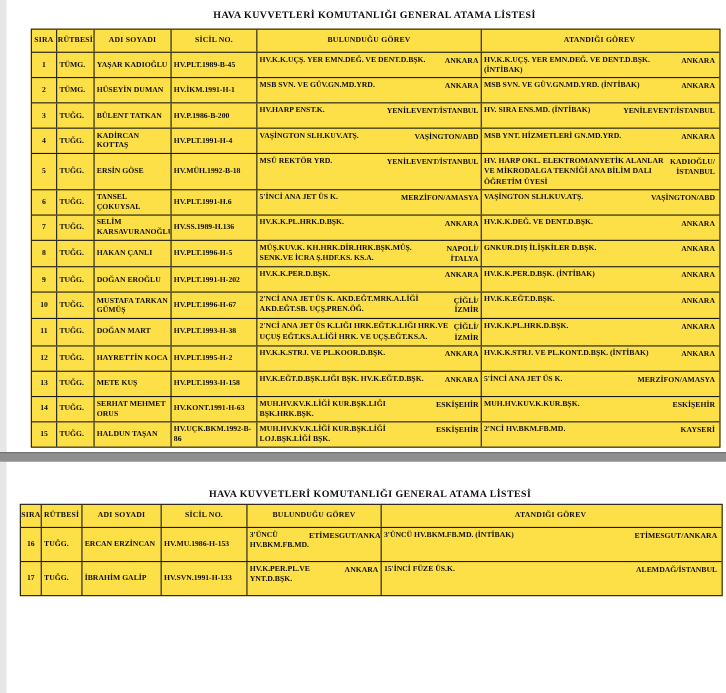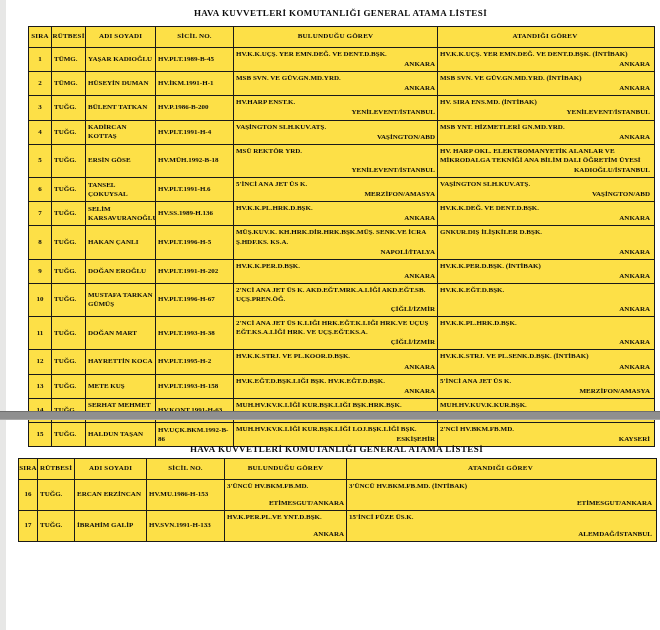--- a/index.html
+++ b/index.html
@@ -30,21 +30,21 @@
     text-align:center;padding:2px 1px;box-sizing:border-box;letter-spacing:.2px;
   }
   .hc:first-child{border-left:none;}
   .c{
     border-left:1px solid #1a1a1a;box-sizing:border-box;padding:2px 2px;
     display:flex;overflow:hidden;
   }
   .c:first-child{border-left:none;}
   .c.center{align-items:center;justify-content:center;text-align:center;}
   .c.left{align-items:center;justify-content:flex-start;text-align:left;}
-  .c.duty{flex-direction:column;justify-content:space-between;align-items:stretch;}
+  .c.duty{justify-content:space-between;align-items:stretch;}
   .duty .desc{text-align:left;}
   .duty .loc{text-align:right;margin-top:1px;}
   
   #table1 .col0{width:22px;}
   #table1 .col1{width:34px;}
   #table1 .col2{width:70px;}
   #table1 .col3{width:78px;}
   #table1 .col4{width:204px;}
   #table1 .col5{width:215px;}
   #table1 .trow{min-height:22px;}
@@ -234,21 +234,21 @@
       <div class="trow">
     <div class="c center col0">12</div>
     <div class="c left col1">TUĞG.</div>
     <div class="c left col2">HAYRETTİN KOCA</div>
     <div class="c left col3">HV.PLT.1995-H-2</div>
     <div class="c duty col4">
       <div class="desc">HV.K.K.STRJ. VE PL.KOOR.D.BŞK.</div>
       <div class="loc">ANKARA</div>
     </div>
     <div class="c duty col5">
-      <div class="desc">HV.K.K.STRJ. VE PL.SENK.D.BŞK. (İNTİBAK)</div>
+      <div class="desc">HV.K.K.STRJ. VE PL.KONT.D.BŞK. (İNTİBAK)</div>
       <div class="loc">ANKARA</div>
     </div>
   </div>
       <div class="trow">
     <div class="c center col0">13</div>
     <div class="c left col1">TUĞG.</div>
     <div class="c left col2">METE KUŞ</div>
     <div class="c left col3">HV.PLT.1993-H-158</div>
     <div class="c duty col4">
       <div class="desc">HV.K.EĞT.D.BŞK.LIĞI BŞK. HV.K.EĞT.D.BŞK.</div>

